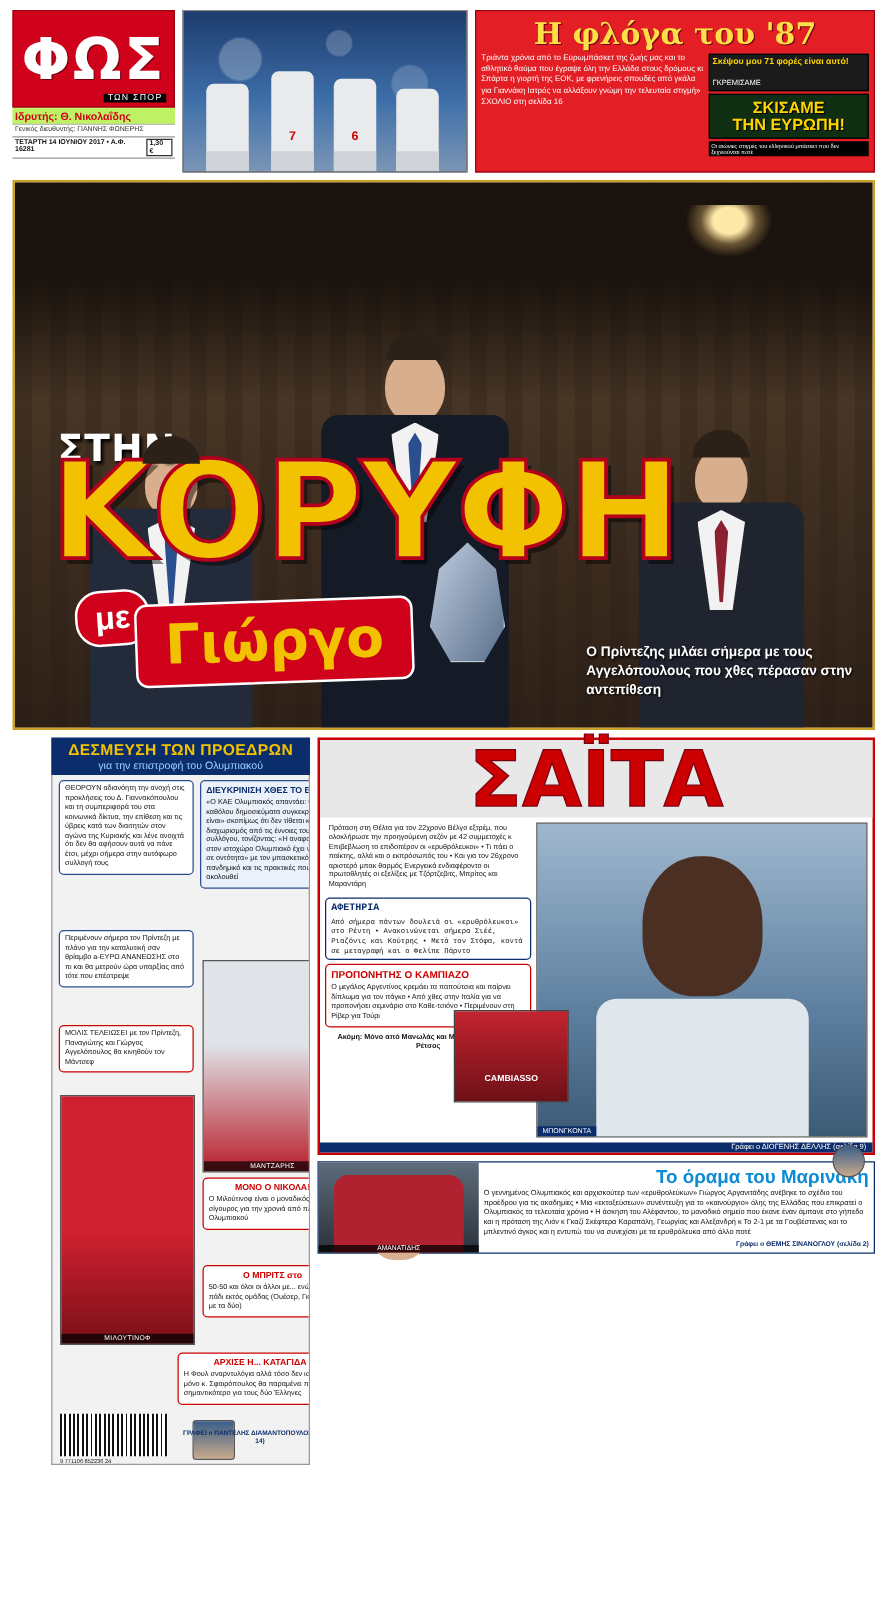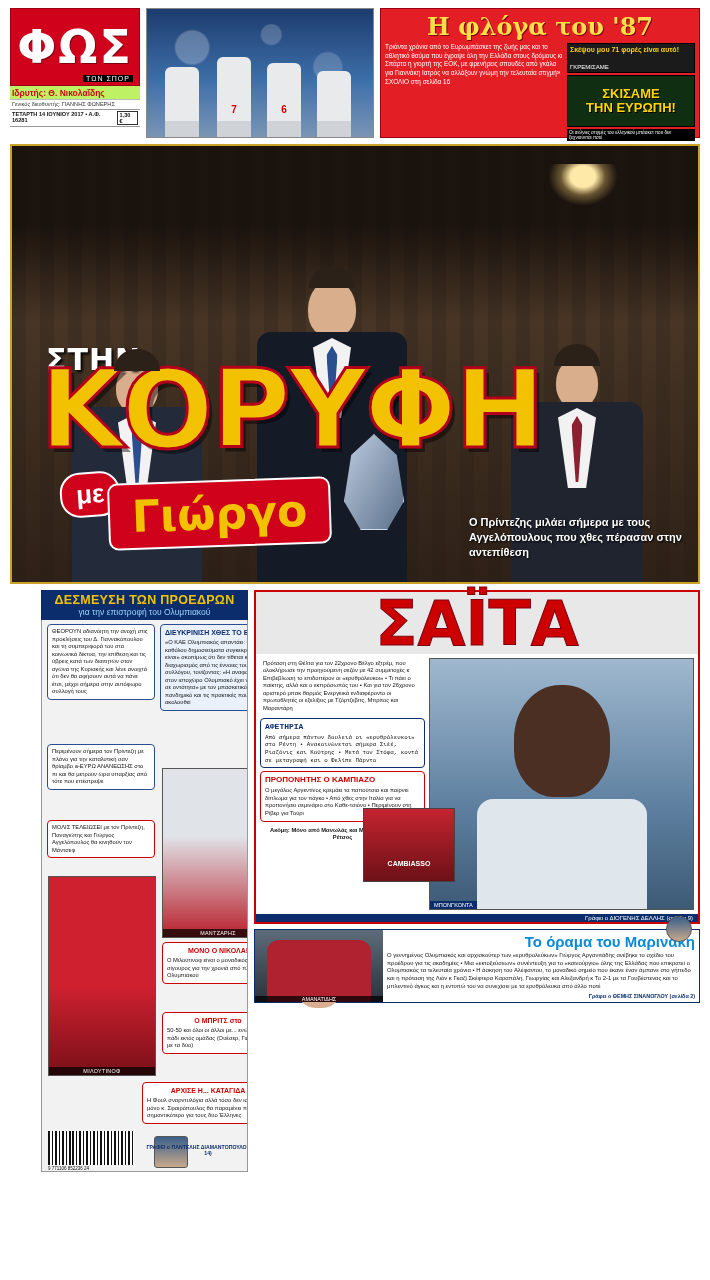--- a/index.html
+++ b/index.html
@@ -67,21 +67,21 @@
     color:#fde047; font-size:24px; font-weight:bold; text-align:center;
     font-family:"DejaVu Serif", serif; line-height:1; margin:2px 0 4px;
     text-shadow:1px 1px 0 #7a0010;
   }
   .flame-body { display:flex; gap:4px; }
   .flame-text { font-size:6.4px; line-height:1.35; flex:1; }
   .flame-thumbs { width:128px; display:flex; flex-direction:column; gap:2px; }
   .thumb-a { background:#1b1b1b; height:30px; position:relative; border:1px solid #000; }
   .thumb-a .hdl { position:absolute; left:2px; top:2px; color:#ffd500; font-size:7px; font-weight:bold; }
   .thumb-a .hdl2 { position:absolute; left:2px; bottom:2px; color:#fff; font-size:6px; }
-  .thumb-b { background:#0f2e12; height:52px; position:relative; border:1px solid #000; display:flex; align-items:center; justify-content:center;}
+  .thumb-b { background:#0f2e12; height:36px; position:relative; border:1px solid #000; display:flex; align-items:center; justify-content:center;}
   .thumb-b .big { color:#ffd500; font-size:13px; font-weight:bold; text-shadow:1px 1px 0 #000; text-align:center; line-height:1.05;}
   .thumb-cap { font-size:4.6px; color:#fff; background:#000; padding:1px 2px; }
 
   
   .main-photo {
     margin-top:6px; height:440px; position:relative; border:2px solid #c9a227; overflow:hidden;
     background:linear-gradient(#2a1f18, #4a3527 60%, #6a4b33);
   }
   .chandelier { position:absolute; right:80px; top:18px; width:70px; height:42px;
     background:radial-gradient(ellipse at 50% 30%, #ffe9a8 0 25%, rgba(255,210,120,.35) 45%, transparent 70%); }

